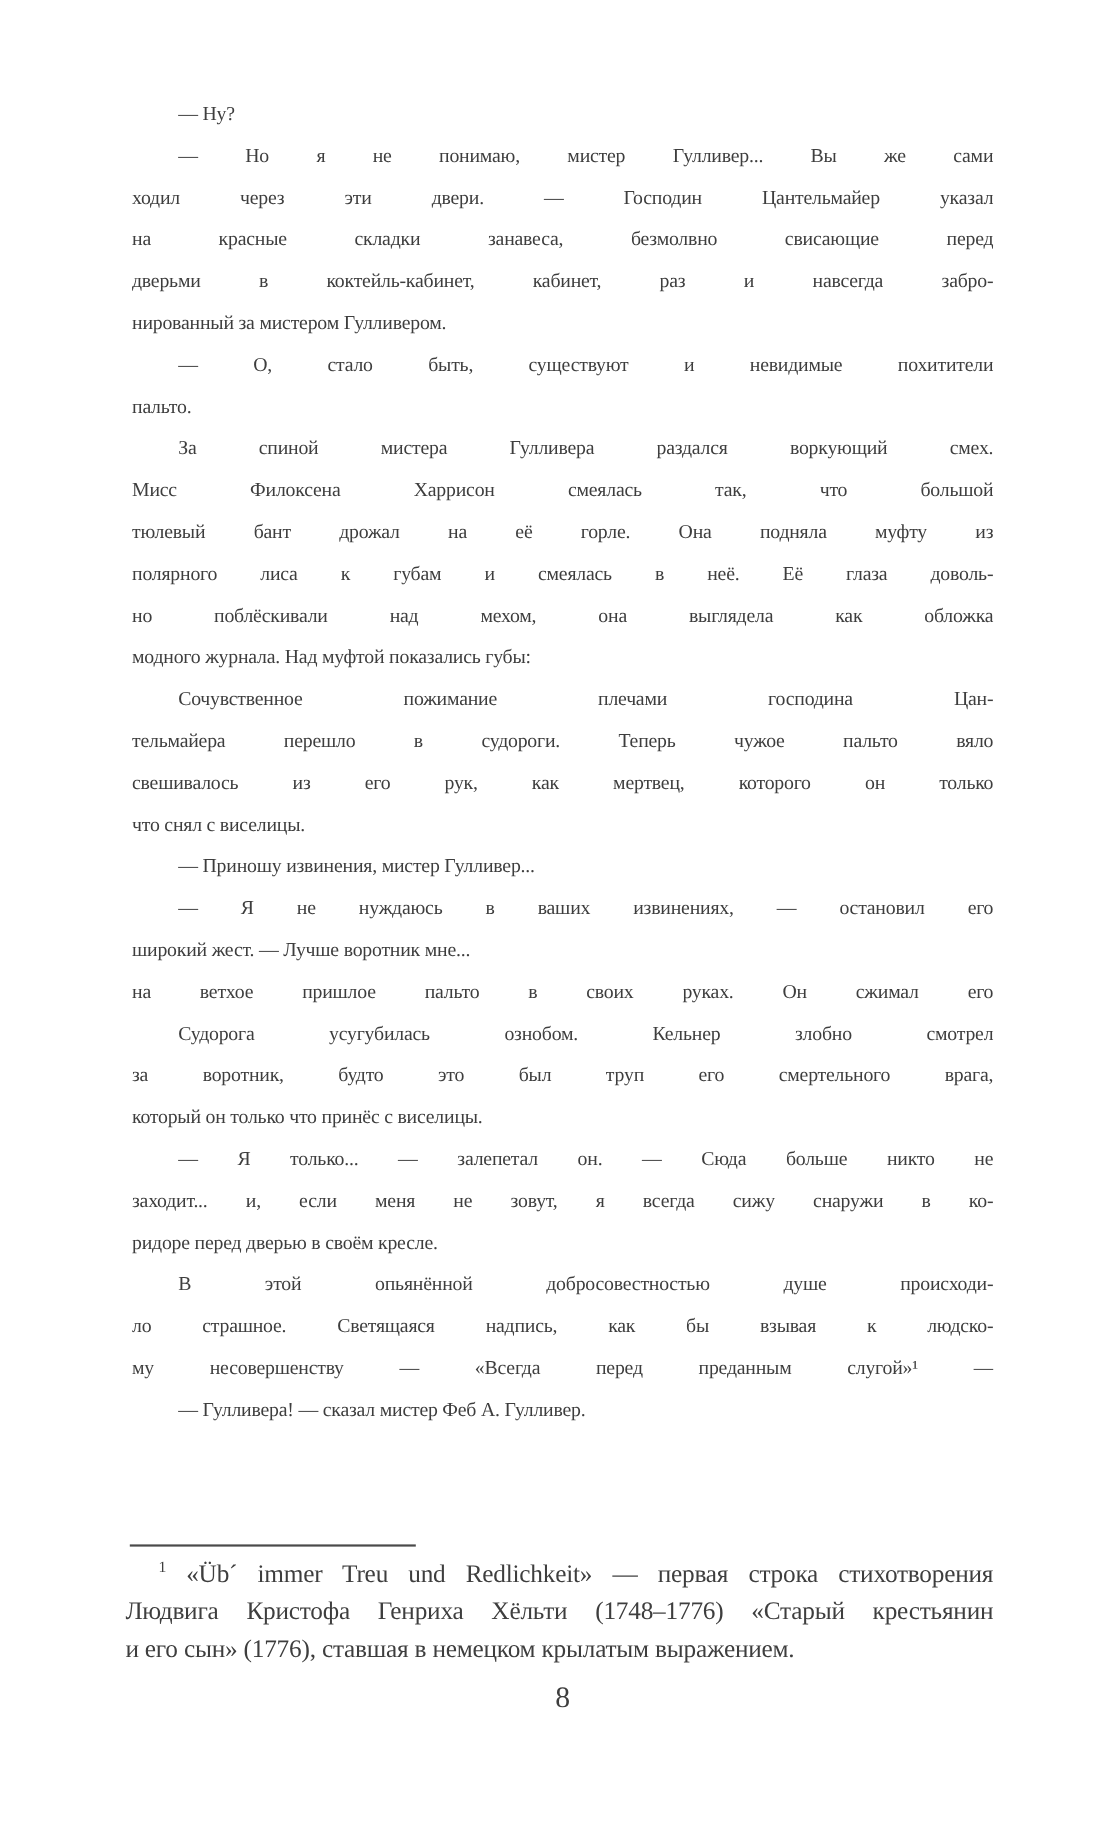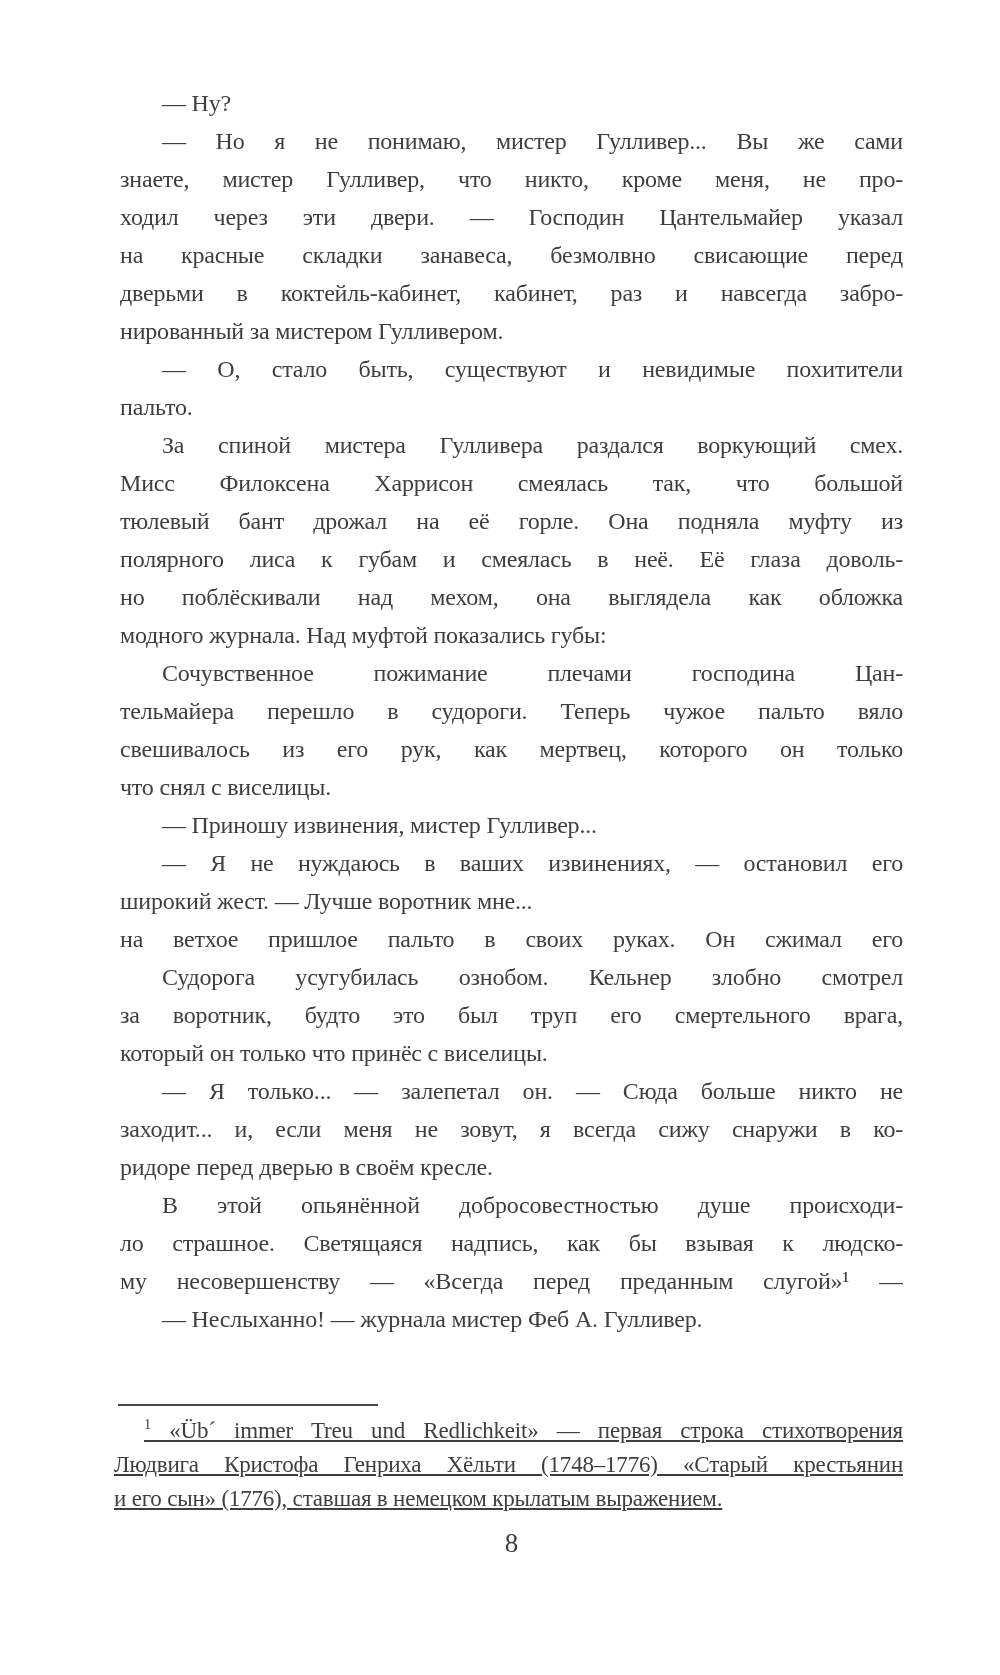--- a/index.html
+++ b/index.html
@@ -17,21 +17,21 @@
   }
   .page {
     position: absolute;
     inset: 0;
   }
   .text-block {
     position: absolute;
     left: 120px;
     top: 84px;
     width: 783px;
-    font-size: 24px;
+    font-size: 18px;
     line-height: 38px;
     letter-spacing: -0.2px;
   }
   .line {
     text-align: justify;
     text-align-last: justify;
     text-justify: inter-word;
     overflow: hidden;
     max-height: 38px;
   }
@@ -49,21 +49,20 @@
     border-top: 2px solid #4a4a4a;
   }
   .footnote {
     position: absolute;
     left: 114px;
     top: 1414px;
     width: 789px;
     font-size: 23px;
     line-height: 34px;
     letter-spacing: -0.2px;
-    text-decoration: underline;
   }
   .footnote .line {
     max-height: 34px;
   }
   .footnote .line.first {
     text-indent: 30px;
   }
   .footnote sup {
     font-size: 0.62em;
     vertical-align: super;
@@ -82,21 +81,20 @@
 </head>
 <body>
 
 <div class="page">
   <div class="text-block" id="text-block">
       <div>
         <div class="line first last">— Ну?</div>
       </div>
       <div>
         <div class="line first">— Но я не понимаю, мистер Гулливер... Вы же сами</div>
-        <div class="line">знаете, мистер Гулливер, что никто, кроме меня, не про-</div>
         <div class="line">ходил через эти двери. — Господин Цантельмайер указал</div>
         <div class="line">на красные складки занавеса, безмолвно свисающие перед</div>
         <div class="line">дверьми в коктейль-кабинет, кабинет, раз и навсегда забро-</div>
         <div class="line last">нированный за мистером Гулливером.</div>
       </div>
       <div>
         <div class="line first">— О, стало быть, существуют и невидимые похитители</div>
         <div class="line last">пальто.</div>
       </div>
       <div>
@@ -130,21 +128,21 @@
         <div class="line first">— Я только... — залепетал он. — Сюда больше никто не</div>
         <div class="line">заходит... и, если меня не зовут, я всегда сижу снаружи в ко-</div>
         <div class="line last">ридоре перед дверью в своём кресле.</div>
       </div>
       <div>
         <div class="line first">В этой опьянённой добросовестностью душе происходи-</div>
         <div class="line">ло страшное. Светящаяся надпись, как бы взывая к людско-</div>
         <div class="line">му несовершенству — «Всегда перед преданным слугой»¹ —</div>
       </div>
       <div>
-        <div class="line first last">— Неслыханно! — журнала мистер Феб А. Гулливер.</div>
+        <div class="line first last">— Гулливера! — сказал мистер Феб А. Гулливер.</div>
       </div>
     </div>
   <div class="footnote-sep"></div>
   <div class="footnote" id="footnote-lines">
       <div class="line first"><sup>1</sup> «Üb´ immer Treu und Redlichkeit» — первая строка стихотворения</div>
       <div class="line">Людвига Кристофа Генриха Хёльти (1748–1776) «Старый крестьянин</div>
       <div class="line last">и его сын» (1776), ставшая в немецком крылатым выражением.</div>
     </div>
   <div class="page-number">8</div>
 </div>

